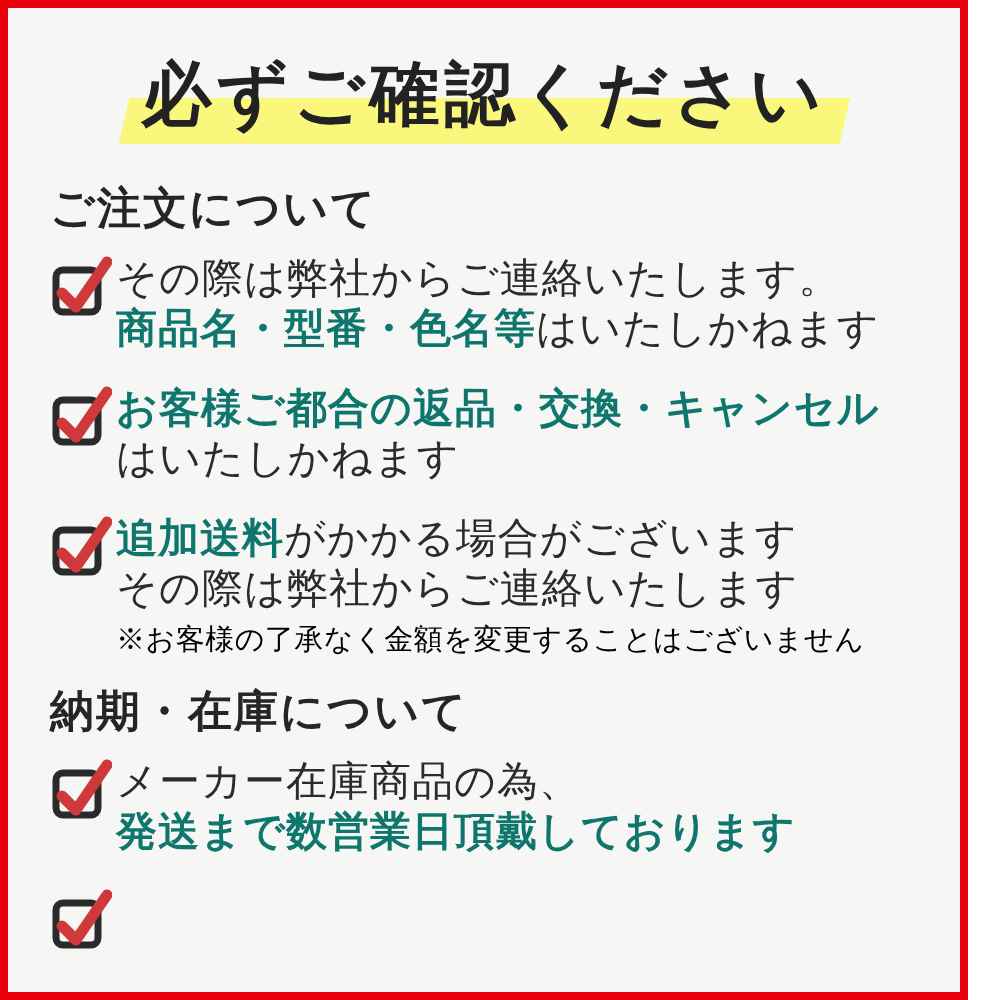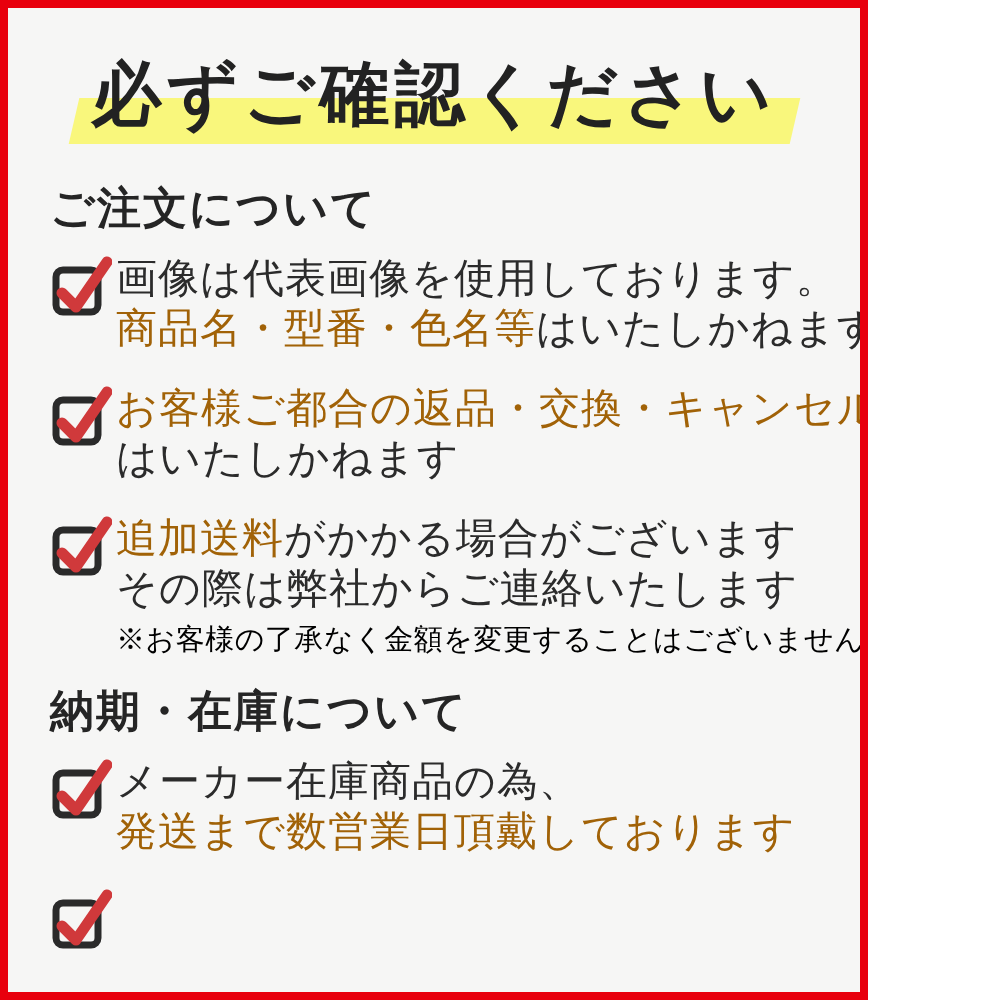--- a/index.html
+++ b/index.html
@@ -4,21 +4,21 @@
 <style>
   html, body {
     margin: 0;
     padding: 0;
     width: 1000px;
     height: 1000px;
     font-family: "DejaVu Serif", "Liberation Serif", serif;
   }
   .poster {
     box-sizing: border-box;
-    width: 868px;
+    width: 968px;
     height: 1000px;
     background: #f6f6f5;
     border: 8px solid #e8000d;
     overflow: hidden;
   }
   .title-row {
     text-align: center;
     margin-top: 42px;
   }
   .title-wrap {
@@ -77,22 +77,22 @@
     font-size: 41px;
     line-height: 1.22;
     color: #2b2b2b;
     letter-spacing: 1px;
   }
   .line {
     margin: 0;
     white-space: nowrap;
   }
   .red {
-    color: #a16207;
-    font-weight: 400;
+    color: #0f766e;
+    font-weight: 700;
   }
   .note {
     margin: 8px 0 0 0;
     font-size: 29px;
     line-height: 1.3;
     color: #000000;
     font-weight: 400;
     letter-spacing: 0.5px;
     white-space: nowrap;
   }
@@ -113,21 +113,21 @@
   <div class="content">
 
     <h2 class="section-heading">ご注文について</h2>
 
     <div class="check-item">
       <svg class="check-icon" viewBox="0 0 62 62" aria-hidden="true">
         <rect x="6" y="15" width="42" height="42" rx="7" fill="none" stroke="#2a2a2a" stroke-width="7"></rect>
         <path d="M12 38 L26 52 L57 7" fill="none" stroke="#d0393b" stroke-width="11" stroke-linecap="round" stroke-linejoin="round"></path>
       </svg>
       <div class="item-text">
-        <p class="line"><span>画像は代表画像を使用しております。</span></p>
+        <p class="line"><span>その際は弊社からご連絡いたします。</span></p>
         <p class="line"><span class="red">商品名・型番・色名等</span><span>はいたしかねます</span></p>
       </div>
     </div>
 
     <div class="check-item">
       <svg class="check-icon" viewBox="0 0 62 62" aria-hidden="true">
         <rect x="6" y="15" width="42" height="42" rx="7" fill="none" stroke="#2a2a2a" stroke-width="7"></rect>
         <path d="M12 38 L26 52 L57 7" fill="none" stroke="#d0393b" stroke-width="11" stroke-linecap="round" stroke-linejoin="round"></path>
       </svg>
       <div class="item-text">

